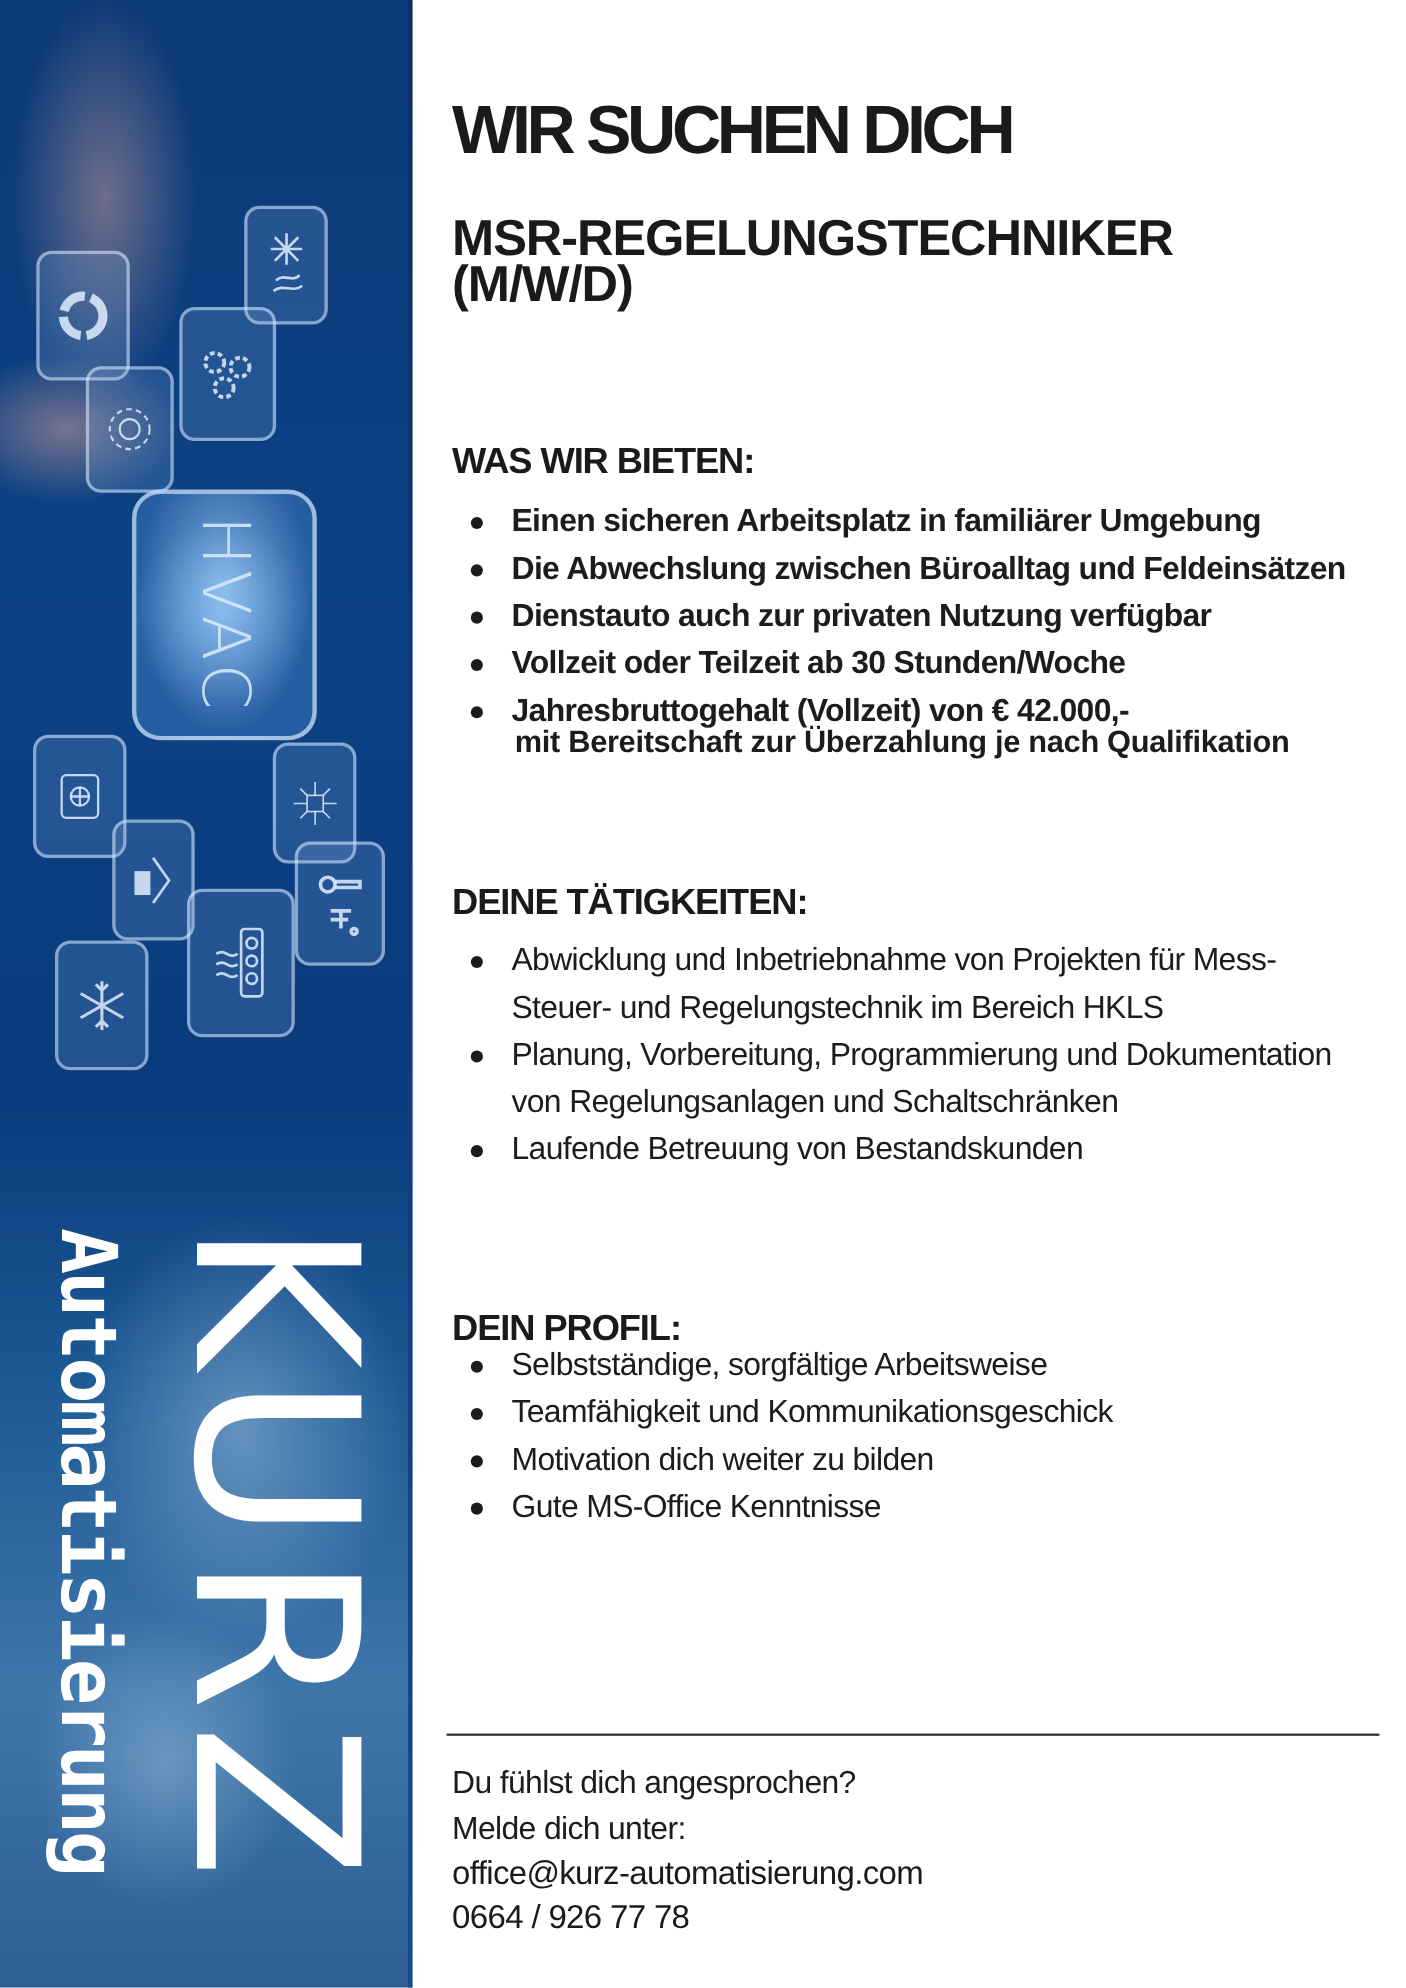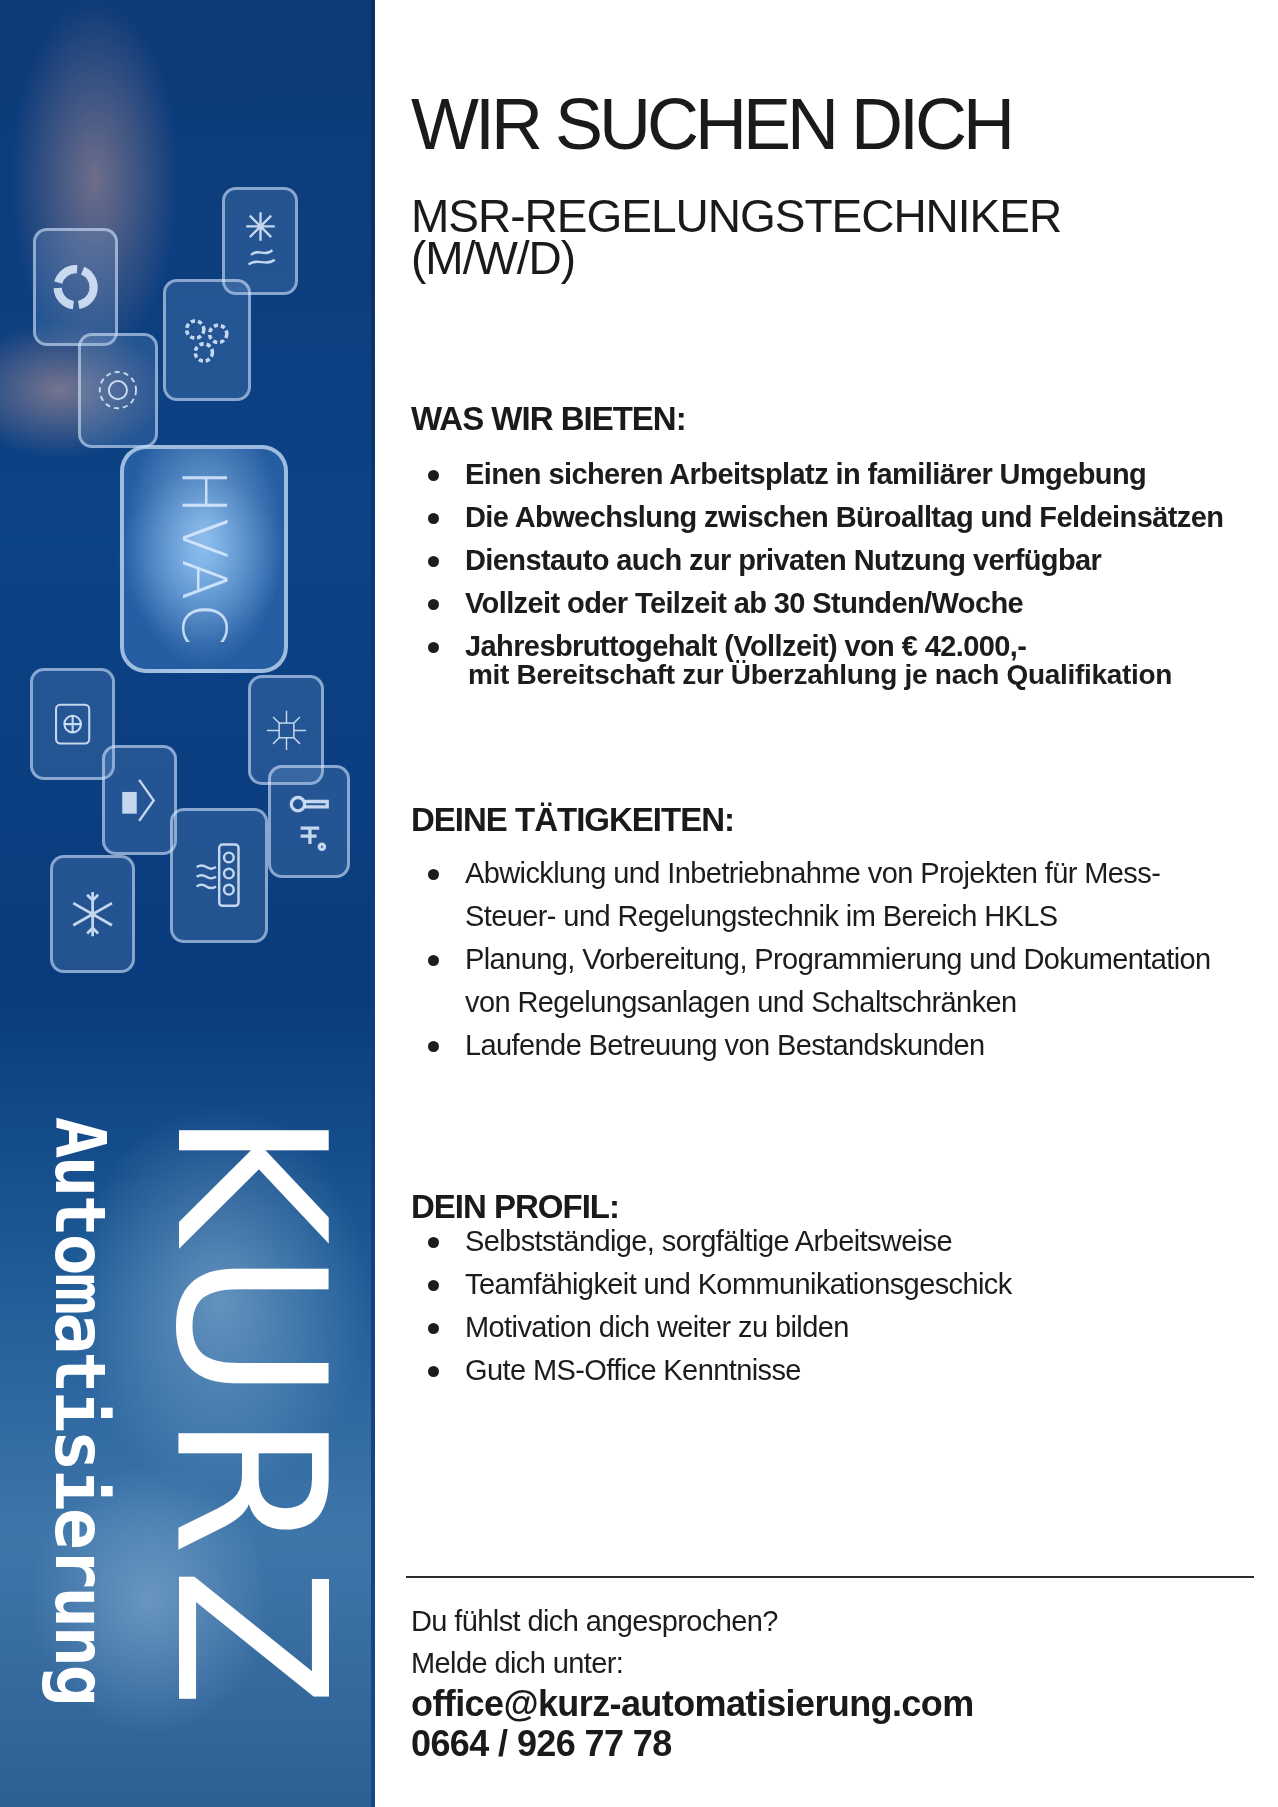--- a/index.html
+++ b/index.html
@@ -54,26 +54,26 @@
     position: absolute; left: 50%; top: 50%;
     transform: translate(-50%,-50%) rotate(90deg);
     font-family: "DejaVu Sans Mono", monospace; font-size: 70px; font-weight: 700; color: #ffffff;
     letter-spacing: -3px; white-space: nowrap; line-height: 1;
   }
 
   
   .content { position: absolute; left: 411px; top: 0; width: 850px; }
   .headline {
     position: absolute; top: 88px; left: 0;
-    font-family: "Liberation Sans", sans-serif; font-weight: 400; font-size: 72px;
+    font-family: "Liberation Sans", sans-serif; font-weight: 700; font-size: 62px;
     letter-spacing: -4px; line-height: 1; color: #1a1a1a; white-space: nowrap;
   }
   .job-title {
     position: absolute; top: 195px; left: 0; width: 760px;
-    font-family: "Liberation Sans", sans-serif; font-weight: 400; font-size: 46px;
+    font-family: "Liberation Sans", sans-serif; font-weight: 700; font-size: 46px;
     line-height: 42px; color: #1a1a1a; letter-spacing: -1px;
   }
   .section-heading {
     position: absolute; left: 0;
     font-family: "Liberation Sans", sans-serif; font-weight: 700; font-size: 33px;
     letter-spacing: -1px; color: #1a1a1a; line-height: 1;
   }
   .bullet-list { position: absolute; left: 0; list-style: none; width: 850px; }
   .bullet-list li {
     position: relative; padding-left: 54px;
@@ -87,22 +87,22 @@
   .bullet-note {
     display: block; font-size: 28px; line-height: 26px; margin-left: 3px; margin-top: -6px; letter-spacing: -0.3px;
   }
   .divider { position: absolute; left: -5px; top: 1576px; width: 848px; height: 2px; background: #2b2b2b; }
   .contact { position: absolute; left: 0; top: 1600px; }
   .contact .plain {
     font-family: "Liberation Sans", sans-serif; font-size: 29px; line-height: 42px;
     color: #1c1c1c; letter-spacing: -0.6px;
   }
   .contact .strong {
-    font-family: "Liberation Sans", sans-serif; font-size: 36px; line-height: 40px;
-    font-weight: 700; color: #1a1a1a; letter-spacing: -0.6px;
+    font-family: "Liberation Sans", sans-serif; font-size: 30px; line-height: 40px;
+    font-weight: 400; color: #1a1a1a; letter-spacing: -0.6px;
   }
 </style>
 </head>
 <body>
 
 <div class="side-panel">
   <div class="edge"></div>
 
   <div class="glass-tile" style="left:222px;top:187px;width:76px;height:108px;">
     <svg viewBox="0 0 40 60" fill="none" stroke="currentColor" stroke-width="2">

